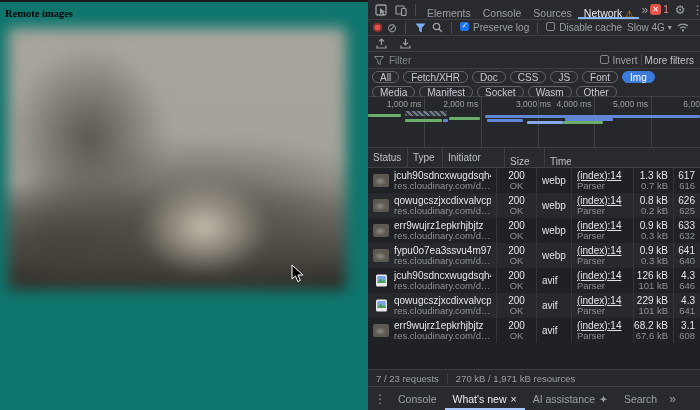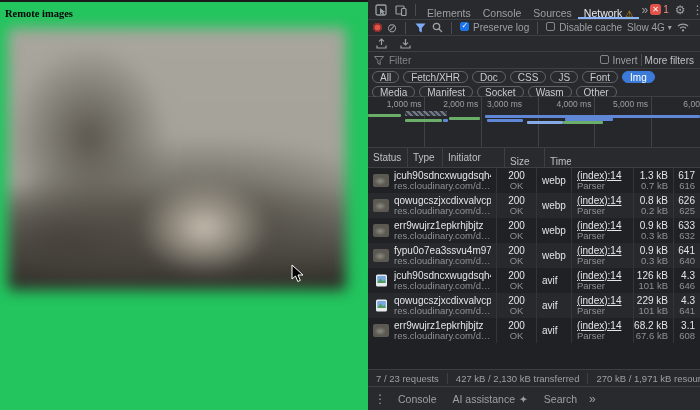--- a/index.html
+++ b/index.html
@@ -1,20 +1,20 @@
 <!DOCTYPE html>
 <html><head>
 <meta charset="utf-8">
 <style>
   * { margin:0; padding:0; box-sizing:border-box; }
   html,body { width:700px; height:410px; overflow:hidden; }
   body { font-family:"Liberation Sans", sans-serif; background:#fff; position:relative; }
 
   
-  .webpage { position:absolute; left:0; top:0; width:368px; height:410px; background:#22c55e; border-top:2px solid #1a1a1a; }
+  .webpage { position:absolute; left:0; top:0; width:368px; height:410px; background:#0f766e; border-top:2px solid #1a1a1a; }
   .page-title { font-family:"Liberation Serif", serif; font-weight:bold; font-size:10.5px; color:#000; padding:6px 0 0 5px; }
   .blur-img {
     position:absolute; left:8px; top:26px; width:338px; height:262px; border-radius:4px;
     background:
       radial-gradient(95px 70px at 58% 76%, rgba(207,198,183,.95), rgba(207,198,183,0) 70%),
       radial-gradient(130px 150px at 24% 42%, rgba(86,82,73,.95), rgba(86,82,73,0) 62%),
       radial-gradient(300px 120px at 58% 74%, rgba(74,70,62,.95), rgba(74,70,62,0) 72%),
       radial-gradient(170px 90px at 18% 82%, rgba(66,62,55,.9), rgba(66,62,55,0) 75%),
       linear-gradient(to bottom, rgba(48,45,40,0) 60%, rgba(48,45,40,.75) 86%, rgba(36,34,30,.92) 97%),
       linear-gradient(#a8a59c,#a29f96);
@@ -237,21 +237,21 @@
     </div>
 
   <div class="timeline" id="timeline">
       <div class="grid" style="left: 56px;"></div>
       <div class="grid" style="left: 113px;"></div>
       <div class="grid" style="left: 170px;"></div>
       <div class="grid" style="left: 226px;"></div>
       <div class="grid" style="left: 283px;"></div>
       <div class="t-label" style="left: 11.6px;">1,000 ms</div>
       <div class="t-label" style="left: 68.2px;">2,000 ms</div>
-      <div class="t-label" style="left: 112px;">3,000 ms</div>
+      <div class="t-label" style="left: 141px;">3,000 ms</div>
       <div class="t-label" style="left: 181.4px;">4,000 ms</div>
       <div class="t-label" style="left: 238px;">5,000 ms</div>
       <div class="t-label" style="left: 294.6px;">6,000</div>
       <div class="t-bar t-green" style="left: 0px; top: 17px; width: 33px; height: 3px;"></div>
       <div class="t-bar t-striped" style="left: 37px; top: 14px; width: 42px; height: 5px;"></div>
       <div class="t-bar t-green" style="left: 37px; top: 22px; width: 37px; height: 3px;"></div>
       <div class="t-bar t-blue" style="left: 75px; top: 22px; width: 5px; height: 3px;"></div>
       <div class="t-bar t-green" style="left: 81px; top: 20px; width: 31px; height: 3px;"></div>
       <div class="t-bar t-blue" style="left: 117px; top: 18px; width: 215px; height: 3px;"></div>
       <div class="t-bar t-blue" style="left: 119px; top: 22px; width: 36px; height: 3px;"></div>
@@ -477,30 +477,33 @@
     <div class="c w-time">
       <div class="l1">3.1</div>
           <div class="l2">608</div>
     </div>
   </div>
 </div>
   <div class="filler"></div>
 
   <div class="summary" id="summary">
       <span class="sum-item">7 / 23 requests</span>
-      <span class="sum-item">427 kB / 2,130 kB transferred</span>
       <span class="sum-item">270 kB / 1,971 kB resources</span>
     </div>
 
   <div class="drawer">
     <span class="glyph">⋮</span>
     <div id="drawer-tabs" style="display:flex; height:100%;">
         <div class="dtab">
           <span>Console</span>
         </div>
+        <div class="dtab sel">
+          <span>What's new</span>
+          <span>×</span>
+        </div>
         <div class="dtab">
           <span>AI assistance</span>
           <span>✦</span>
         </div>
         <div class="dtab">
           <span>Search</span>
         </div>
       </div>
     <span class="glyph">»</span>
   </div>

